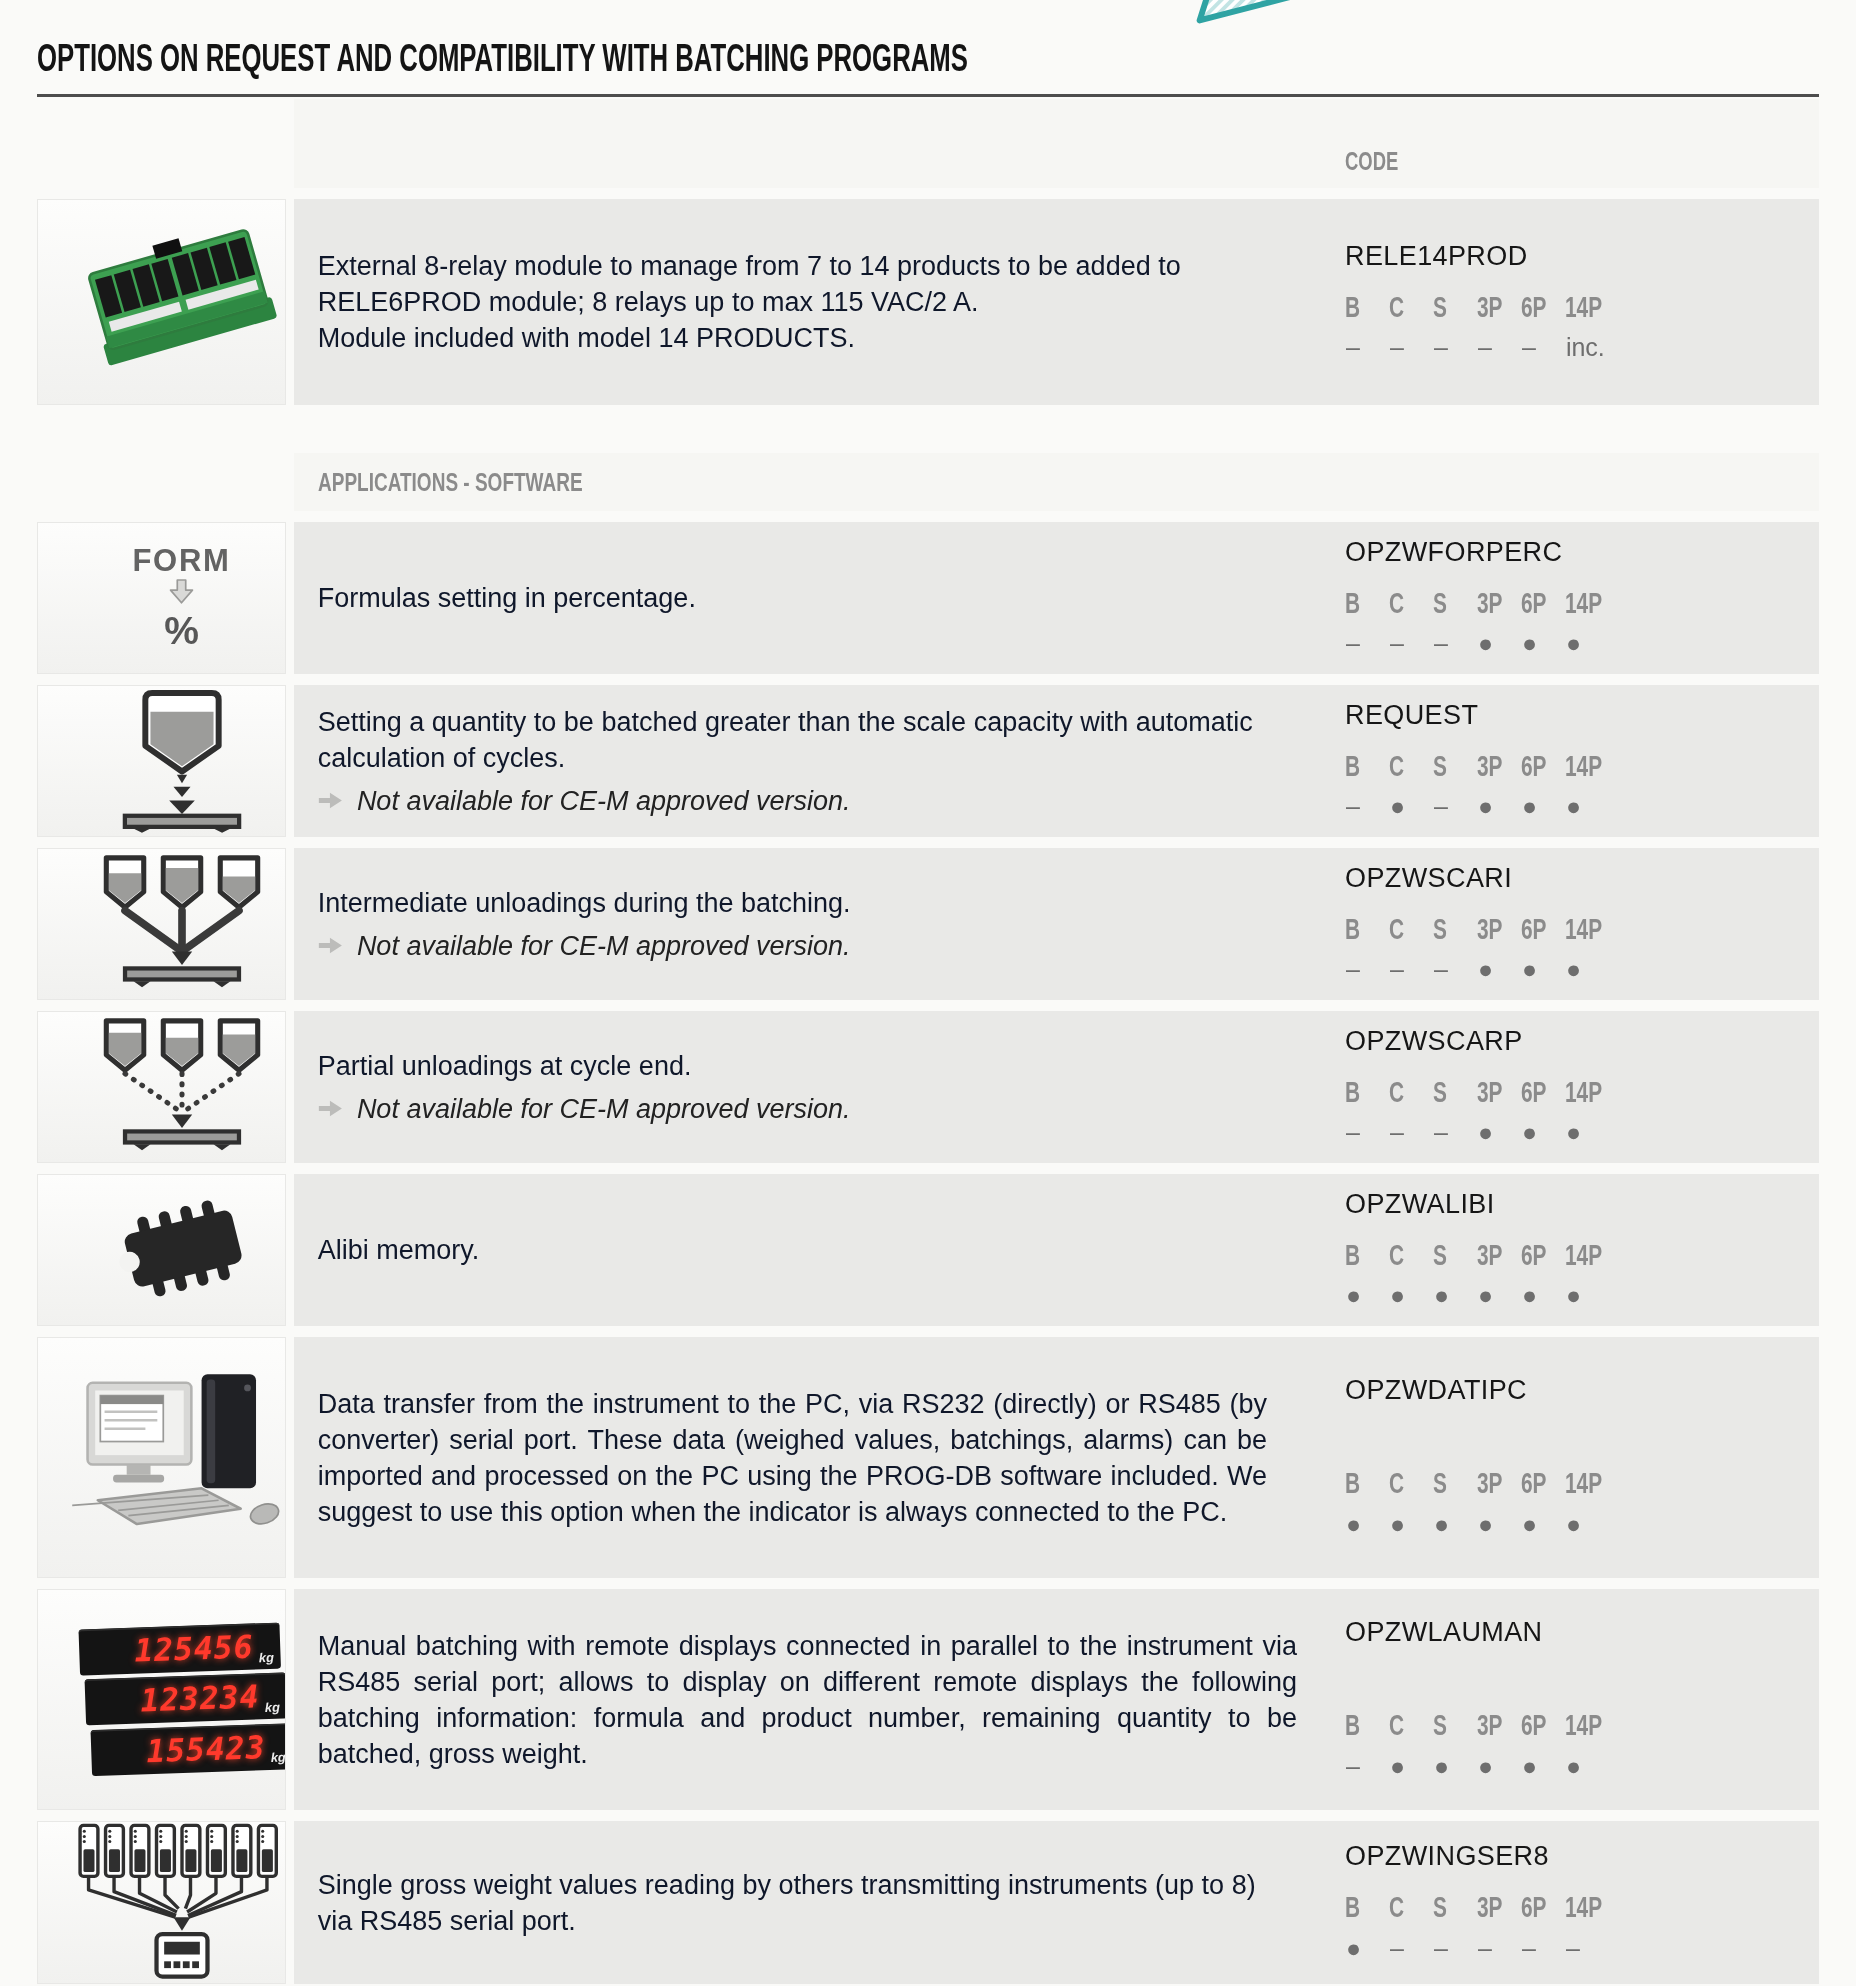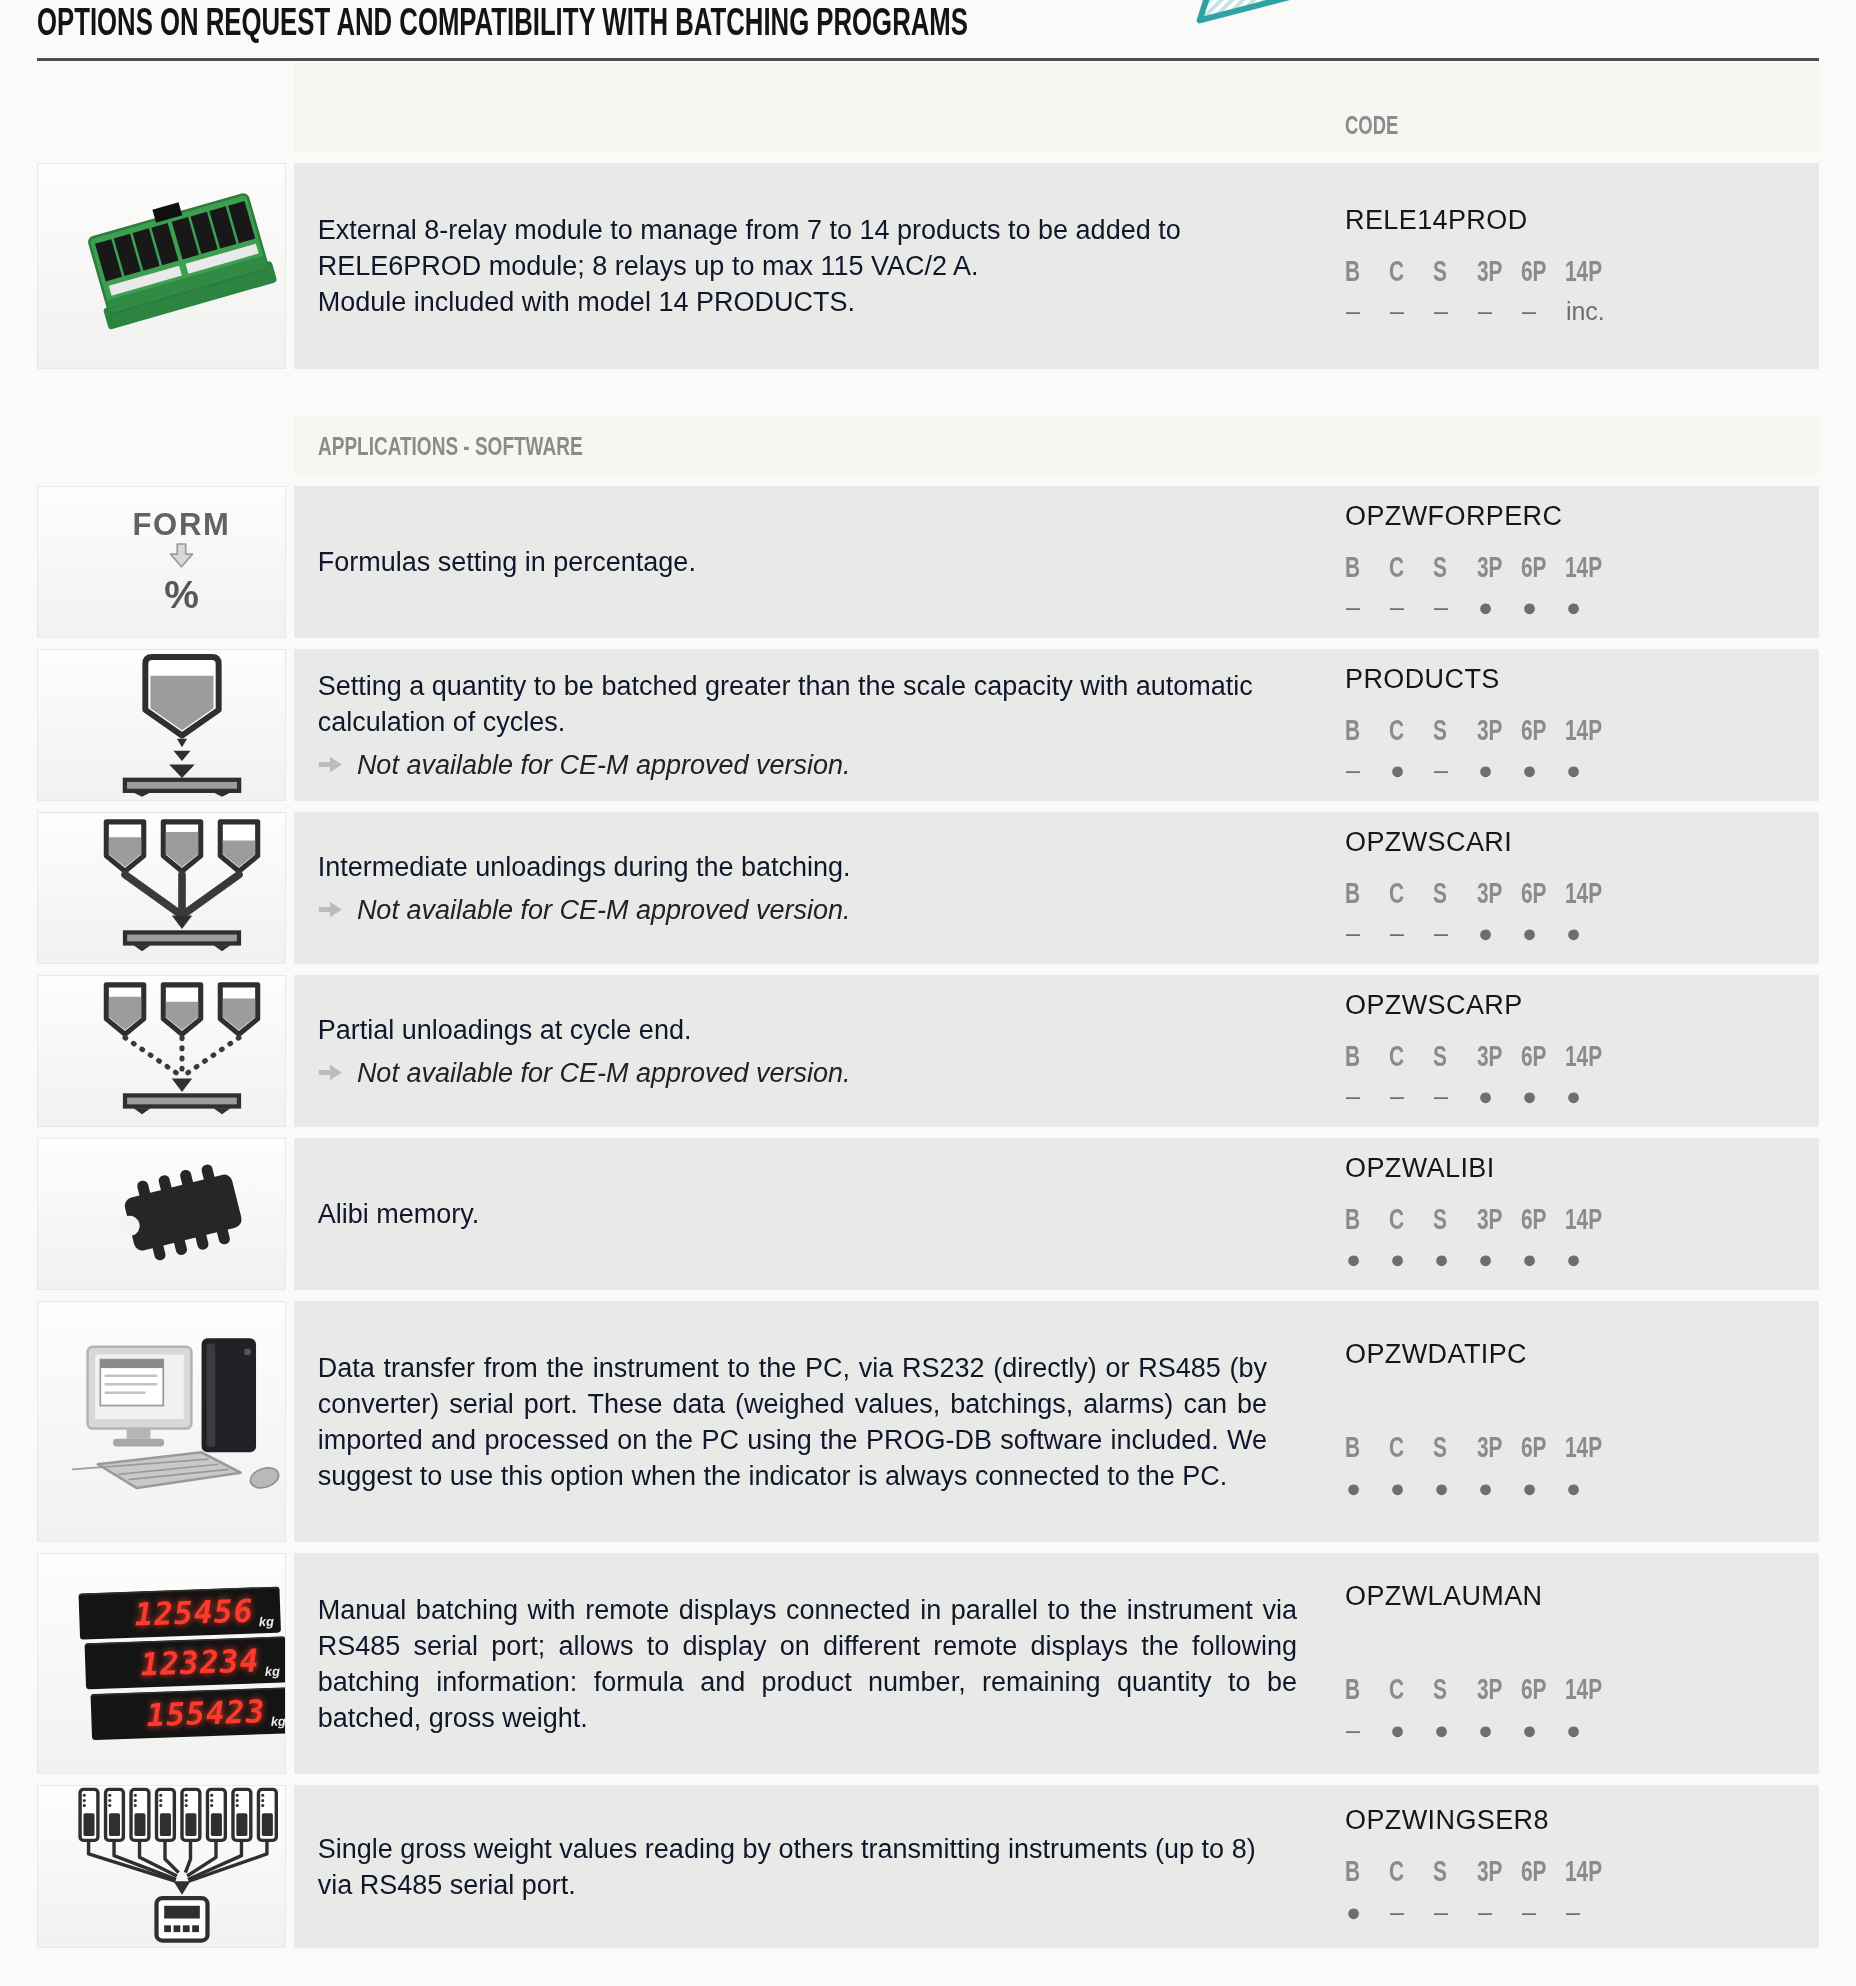--- a/index.html
+++ b/index.html
@@ -4,21 +4,21 @@
 <style>
   html,body { margin:0; padding:0; }
   body { background:#fafaf8; font-family:"Liberation Sans", sans-serif; color:#1f1f1f; }
   .page { position:relative; width:1856px; height:1986px; background:#fafaf8; overflow:hidden; }
   .inner { padding:0 37px; }
 
   
   .ribbon { position:absolute; left:1186px; top:0; width:145px; height:29px; overflow:hidden; }
 
   
-  .title { margin:0; font-size:39px; font-weight:bold; color:#141414; white-space:nowrap; }
+  .title { margin:0; padding-top:36px; font-size:39px; font-weight:bold; color:#141414; white-space:nowrap; }
   .cond { display:inline-block; transform:scaleX(0.66); transform-origin:0 50%; white-space:nowrap; }
   .cond-c { display:inline-block; transform:scaleX(0.72); transform-origin:0 50%; white-space:nowrap; }
   .hrule { border:none; border-top:3.4px solid #4d4d4d; margin:13.6px 0 1.7px 0; }
 
   
   .row { display:flex; gap:7.7px; margin-top:11px; }
   .imgcell { flex:0 0 249px; box-sizing:border-box; background:linear-gradient(180deg,#fdfdfc,#f1f1ef);
              border:1.7px solid #e8e8e6; display:flex; align-items:center; justify-content:center; overflow:hidden;padding-left:40px; }
   .ghost { background:transparent; border:none; }
   .contentcell { flex:1; background:#e9e9e7; display:flex; }
@@ -227,21 +227,21 @@
         <div class="desccell">
           <p>Setting a quantity to be batched greater than the scale capacity with automatic calculation of cycles.</p>
           <div class="note">
             <svg width="25.6" height="19" viewBox="0 0 30 22">
                 <path d="M1,8 h13 v-6 l14,9 l-14,9 v-6 h-13 z" fill="#bcbcba"></path>
               </svg>
             <em>Not available for CE-M approved version.</em>
           </div>
         </div>
         <div class="codecell">
-          <div class="code">PRODUCTS</div>
+          <div class="code">REQUEST</div>
           <div class="matrix">
             <div class="mcol">
                 <span class="mh cond-c">B</span>
                 <span class="mv">–</span>
               </div>
             <div class="mcol">
                 <span class="mh cond-c">C</span>
                 <span class="mv">●</span>
               </div>
             <div class="mcol">

